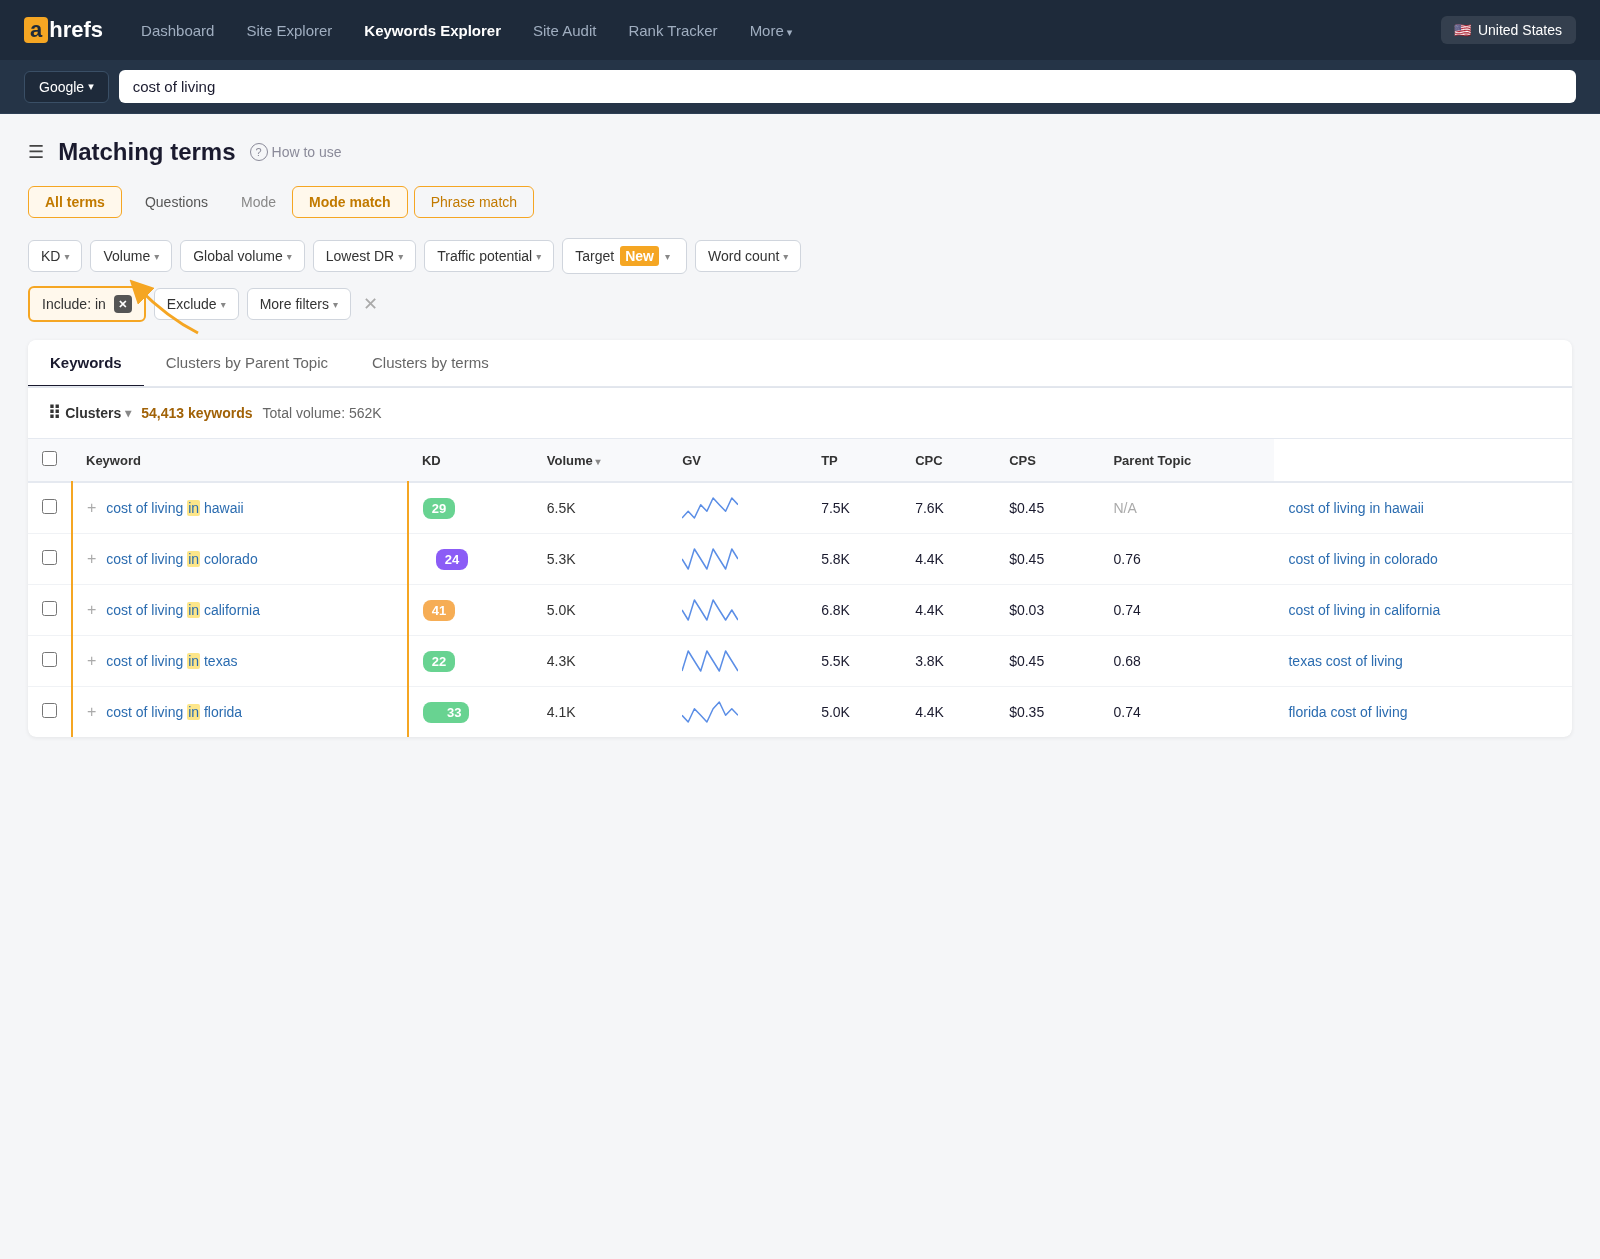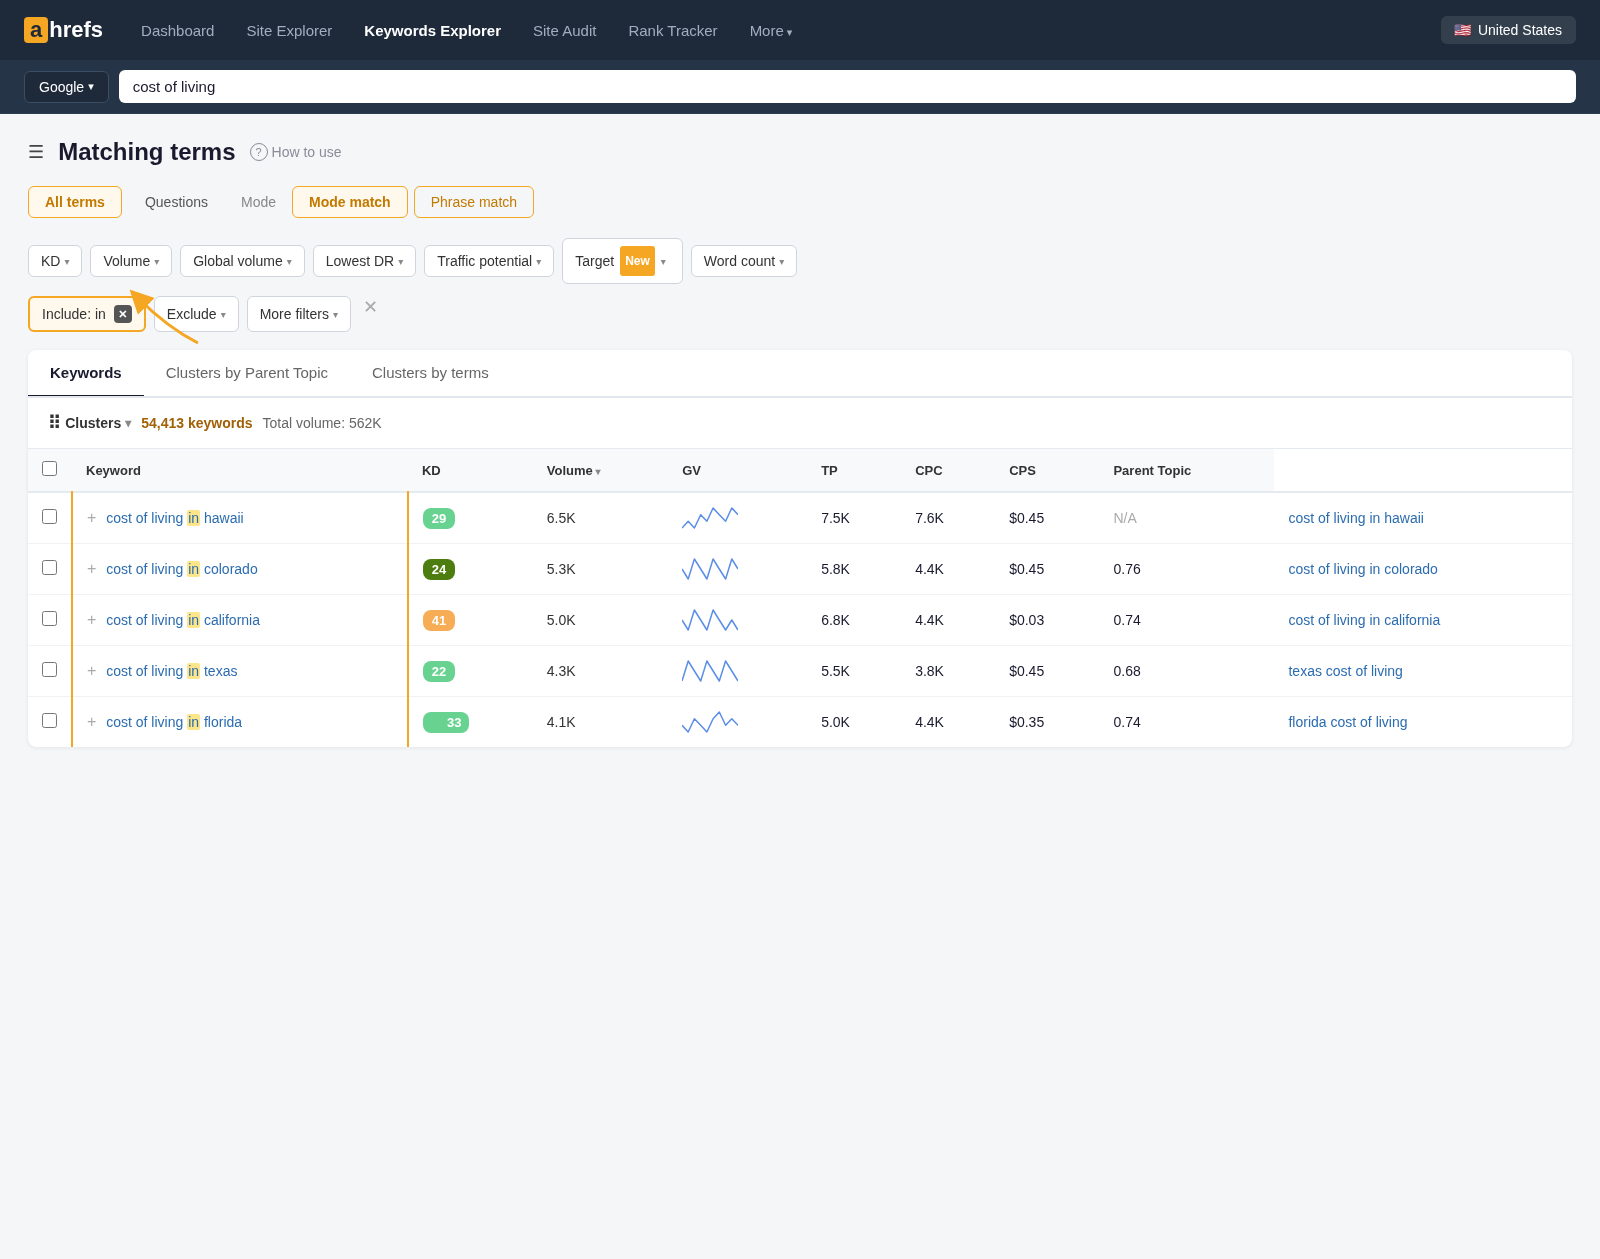--- a/index.html
+++ b/index.html
@@ -186,30 +186,31 @@
       font-size: 14px;
       color: #333;
       cursor: pointer;
       white-space: nowrap;
     }
     .filter-btn::after { content: ' ▾'; font-size: 10px; color: #888; }
     .filter-btn-no-arrow::after { content: ''; }
     .new-badge {
       background: #f5a623;
       color: white;
-      font-size: 12px;
-      font-weight: 700;
-      padding: 8px 5px;
+      font-size: 14px;
+      font-weight: 700;
+      padding: 2px 5px;
       border-radius: 3px;
       margin-left: 2px;
     }
 
     
     .include-filter-row {
       display: flex;
+      align-items: center;
       gap: 8px;
       margin-bottom: 18px;
     }
     .include-pill {
       display: flex;
       align-items: center;
       gap: 8px;
       border: 2px solid #f5a623;
       background: #fff8ec;
       border-radius: 6px;
@@ -536,21 +537,21 @@
   </tr>
             <tr>
     <td class="cb-col">
       <input type="checkbox" style="">
     </td>
     <td style="border-left: 2.5px solid rgb(245, 166, 35); border-right: 2.5px solid rgb(245, 166, 35);">
       <span class="plus-btn">+</span>
       <a class="keyword-link" href="#">cost of living <span class="kw-highlight">in</span> colorado</a>
     </td>
     <td>
-      <span class="kd-badge" style="background:#4d7c0f;">24</span>
+      <span class="kd-badge" style="background:#8b5cf6;margin-left:13px;">24</span>
     </td>
     <td class="vol-num">5.3K</td>
     <td><svg class="sparkline trend-svg" width="56" height="24" viewBox="0 0 56 24">
     <polyline points="0.0,12.0 6.2,22.0 12.4,2.0 18.7,12.0 24.9,22.0 31.1,2.0 37.3,12.0 43.6,22.0 49.8,2.0 56.0,12.0" fill="none" stroke="#5b8ee6" stroke-width="1.5" stroke-linejoin="round"></polyline>
   </svg></td>
     <td>5.8K</td>
     <td>4.4K</td>
     <td>$0.45</td>
     <td class="">0.76</td>
     <td>

